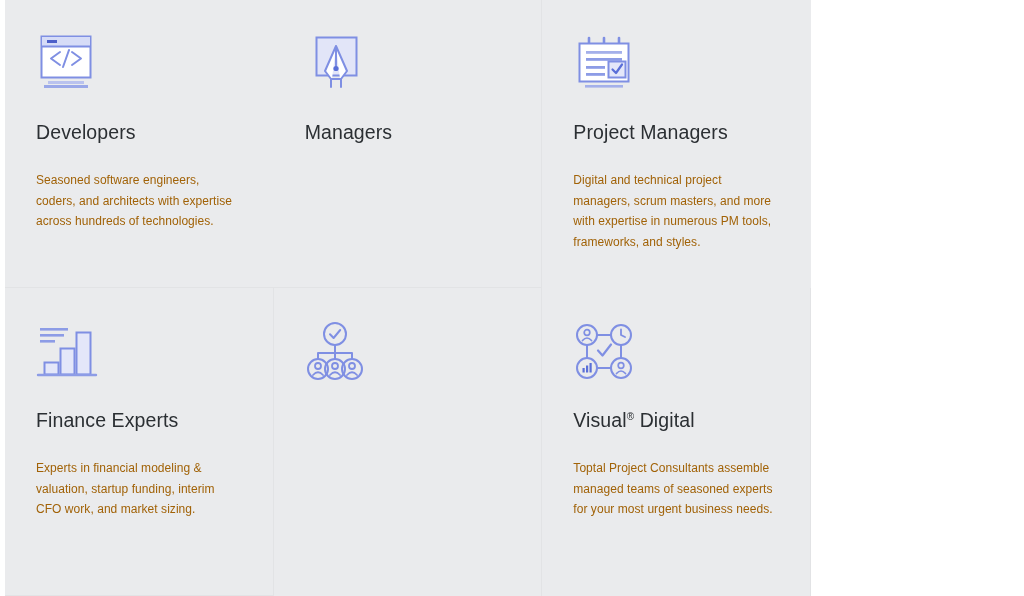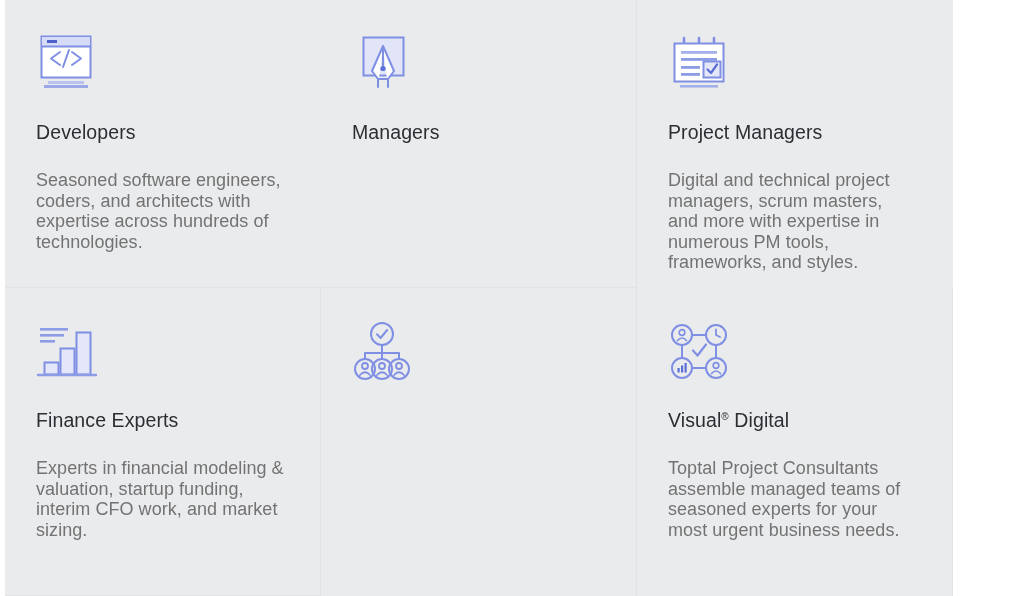--- a/index.html
+++ b/index.html
@@ -10,21 +10,21 @@
     overflow:hidden;
   }
   #root {
     position:relative;
     width:1024px; height:596px;
     background:#ffffff;
   }
   .grid {
     position:absolute;
     left:5px; top:0px;
-    width:948px; height:596px;
+    width:806px; height:596px;
     background:#eaebed;
     display:grid;
     grid-template-columns:1fr 1fr 1fr;
     grid-template-rows:288px 308px;
   }
   .cell {
     position:relative;
     padding:33px 36px 0 31px;
     overflow:hidden;
   }
@@ -48,23 +48,23 @@
     line-height:1.2;
     margin-bottom:26px;
     white-space:nowrap;
   }
   .card-title sup {
     font-size:10px;
     vertical-align:super;
     line-height:0;
   }
   .card-desc {
-    font-size:18px;
+    font-size:12px;
     line-height:20.5px;
-    color:#737373;
+    color:#a16207;
     max-width:286px;
     letter-spacing:0.05px;
   }
   .cell.c2 .card-desc { max-width:276px; }
 </style>
 </head>
 <body>
 
 <div id="root">
   <div class="grid">

